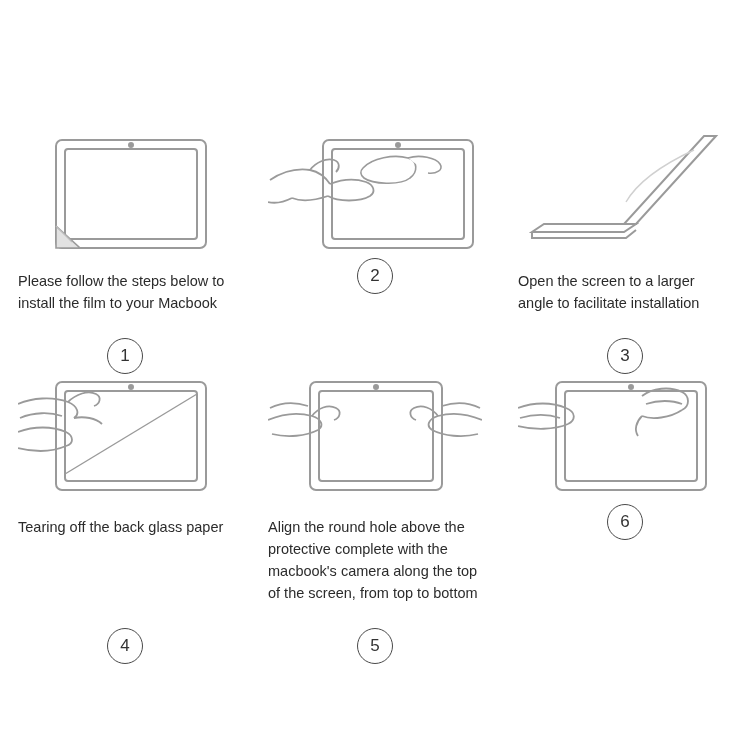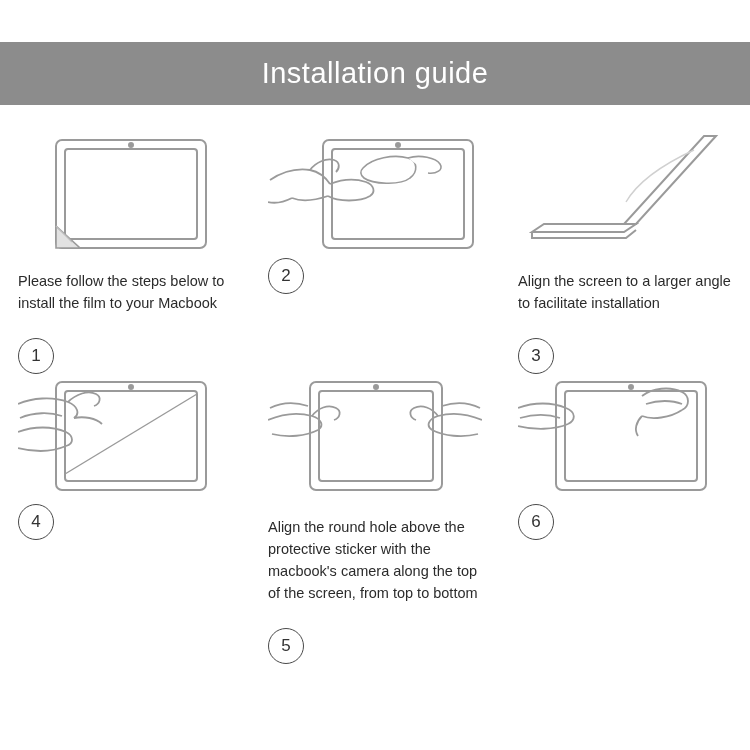--- a/index.html
+++ b/index.html
@@ -43,20 +43,21 @@
     width: 750px;
     display: flex;
     flex-wrap: wrap;
   }
   .cell {
     width: 250px;
     box-sizing: border-box;
     padding: 0 18px;
     display: flex;
     flex-direction: column;
+    align-items: center;
   }
   .illus {
     width: 214px;
     height: 128px;
     position: relative;
   }
   .illus svg { display: block; }
   .caption {
     width: 100%;
     margin-top: 14px;
@@ -78,23 +79,20 @@
     color: #333333;
     margin-top: 2px;
   }
   .row2 .caption { min-height: 110px; }
 </style>
 </head>
 <body>
 
 <div class="page">
 
-  <div class="header">
-    <div class="header-title">Installation guide</div>
-  </div>
 
   <div class="grid">
 
     <div class="cell row1">
       <div class="illus">
         <svg width="214" height="128" viewBox="0 0 214 128">
           <g fill="none" stroke="#9a9a9a" stroke-width="2">
             <rect x="38" y="12" width="150" height="108" rx="6"></rect>
             <rect x="47" y="21" width="132" height="90" rx="3"></rect>
             <circle cx="113" cy="17" r="2" fill="#9a9a9a"></circle>
@@ -135,21 +133,21 @@
       <div class="illus">
         <svg width="214" height="128" viewBox="0 0 214 128">
           <g fill="none" stroke="#9a9a9a" stroke-width="2">
             <path d="M198 8 L118 96 L106 96 L186 8 Z"></path>
             <path d="M14 104 L106 104 L118 96 L26 96 Z"></path>
             <path d="M14 104 L14 110 L108 110 L118 102"></path>
           </g>
           <path d="M176 22 C150 34 122 50 108 74" fill="none" stroke="#d0d0d0" stroke-width="1.4"></path>
         </svg>
       </div>
-      <div class="caption">Align the screen to a larger angle to facilitate installation</div>
+      <div class="caption">Open the screen to a larger angle to facilitate installation</div>
       <div class="num">3</div>
     </div>
 
     <div class="cell row2">
       <div class="illus">
         <svg width="214" height="128" viewBox="0 0 214 128">
           <g fill="none" stroke="#9a9a9a" stroke-width="2">
             <rect x="38" y="8" width="150" height="108" rx="6"></rect>
             <rect x="47" y="17" width="132" height="90" rx="3"></rect>
             <circle cx="113" cy="13" r="2" fill="#9a9a9a"></circle>
@@ -158,20 +156,21 @@
           <g fill="none" stroke="#9a9a9a" stroke-width="1.8">
             <path d="M0 30 C14 24 34 22 50 28 C60 32 62 40 56 44"></path>
             <path d="M50 28 C58 20 70 16 78 20 C84 23 82 30 76 32"></path>
             <path d="M56 44 C66 42 78 44 84 50"></path>
             <path d="M0 58 C16 52 34 52 48 58 C56 62 56 70 48 72"></path>
             <path d="M48 72 C34 78 16 78 0 74"></path>
             <path d="M2 44 C16 38 32 38 44 42"></path>
           </g>
         </svg>
       </div>
+      <div class="caption">Tearing off the back glass paper</div>
       <div class="num">4</div>
     </div>
 
     <div class="cell row2">
       <div class="illus">
         <svg width="214" height="128" viewBox="0 0 214 128">
           <g fill="none" stroke="#9a9a9a" stroke-width="2">
             <rect x="42" y="8" width="132" height="108" rx="6"></rect>
             <rect x="51" y="17" width="114" height="90" rx="3"></rect>
             <circle cx="108" cy="13" r="2" fill="#9a9a9a"></circle>
@@ -181,21 +180,21 @@
             <path d="M44 42 C50 34 60 30 68 34 C74 37 72 44 66 46"></path>
             <path d="M50 56 C38 62 20 64 4 60"></path>
             <path d="M2 34 C14 28 28 28 40 32"></path>
             <path d="M214 46 C200 40 184 38 170 42 C160 45 158 52 164 56"></path>
             <path d="M170 42 C164 34 154 30 146 34 C140 37 142 44 148 46"></path>
             <path d="M164 56 C176 62 194 64 210 60"></path>
             <path d="M212 34 C200 28 186 28 174 32"></path>
           </g>
         </svg>
       </div>
-      <div class="caption">Align the round hole above the protective sticker with the macbook's camera along the top of the screen, from top to bottom</div>
+      <div class="caption">Align the round hole above the protective complete with the macbook's camera along the top of the screen, from top to bottom</div>
       <div class="num">5</div>
     </div>
 
     <div class="cell row2">
       <div class="illus">
         <svg width="214" height="128" viewBox="0 0 214 128">
           <g fill="none" stroke="#9a9a9a" stroke-width="2">
             <rect x="38" y="8" width="150" height="108" rx="6"></rect>
             <rect x="47" y="17" width="132" height="90" rx="3"></rect>
             <circle cx="113" cy="13" r="2" fill="#9a9a9a"></circle>

